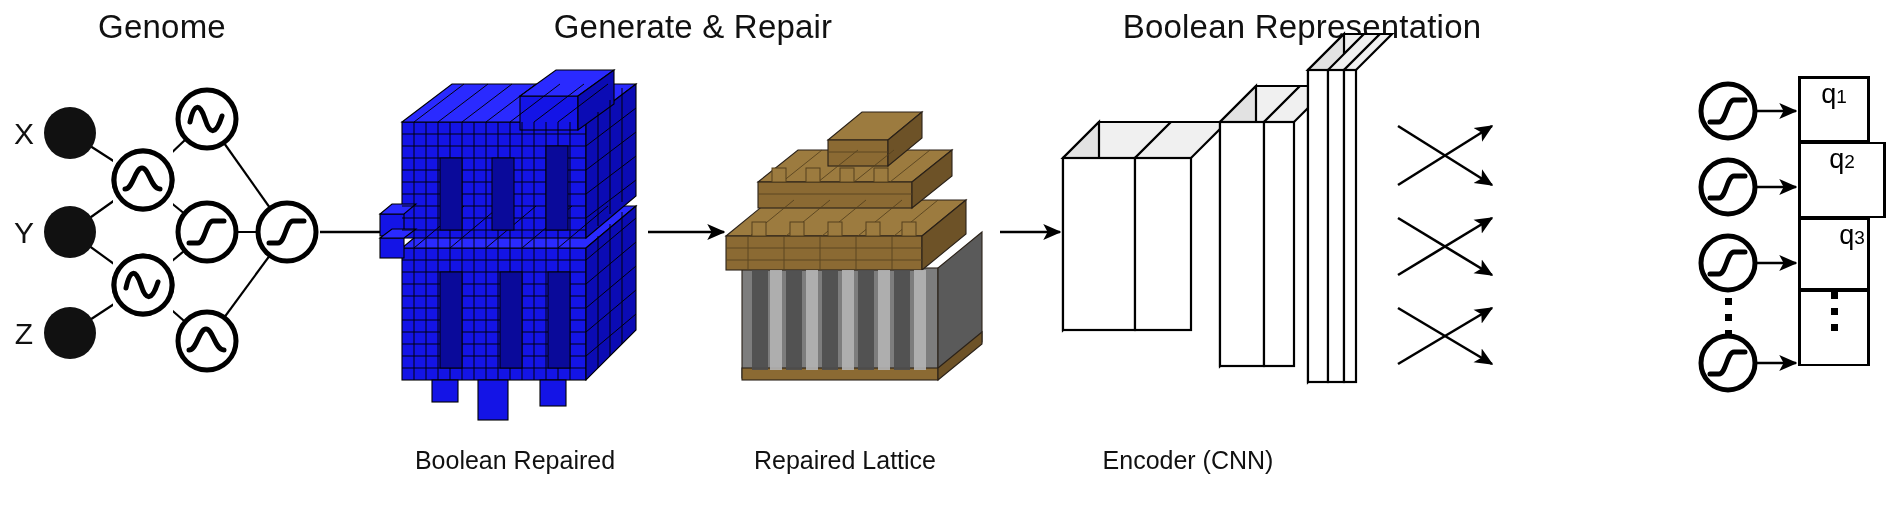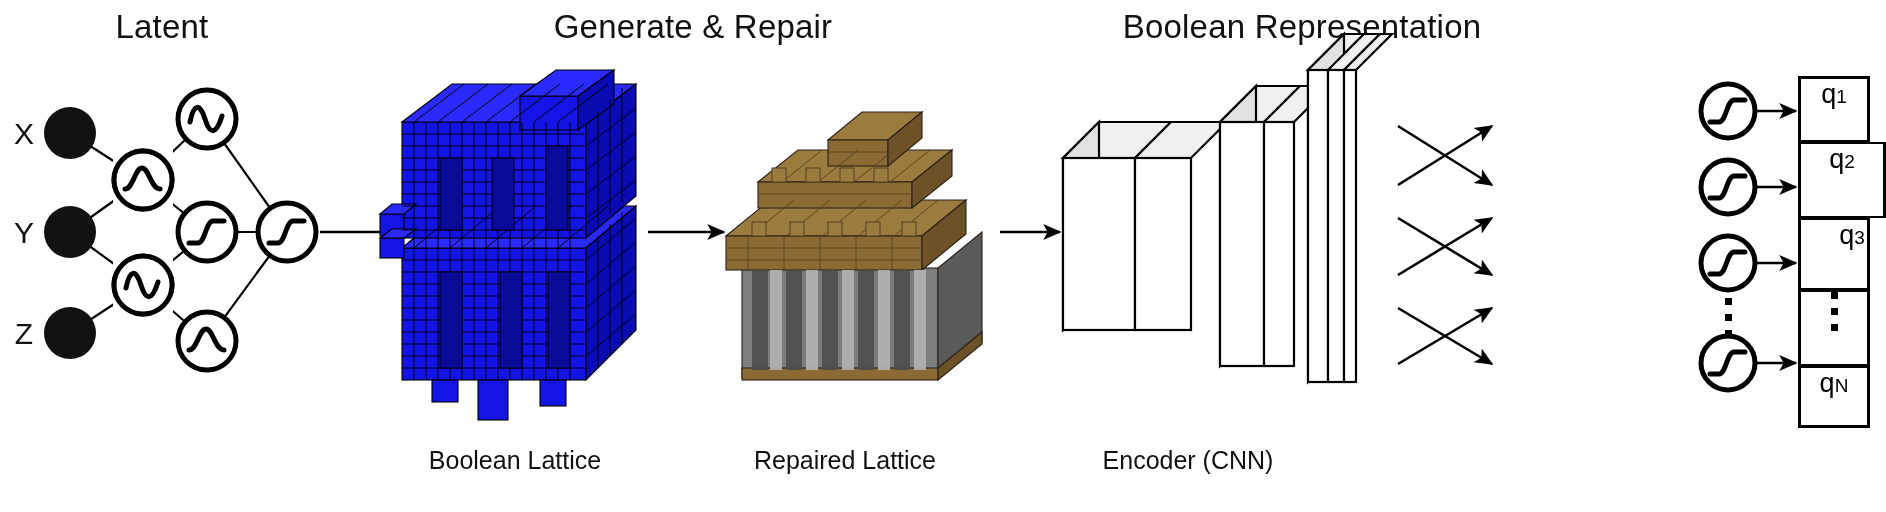--- a/index.html
+++ b/index.html
@@ -16,25 +16,25 @@
   .qsub{font-size:19px;}
   .dots3{position:absolute;display:flex;flex-direction:column;
          align-items:center;justify-content:center;gap:9px;}
   .dots3 i{display:block;width:7px;height:7px;background:#000;}
 </style>
 </head>
 <body>
 
 <div id="stage">
 
-  <div class="ttl" style="left:0;top:8px;width:324px;">Latent</div>
+  <div class="ttl" style="left:0;top:8px;width:324px;">Genome</div>
   <div class="ttl" style="left:483px;top:8px;width:420px;">Generate &amp; Repair</div>
   <div class="ttl" style="left:1062px;top:8px;width:480px;">Boolean Representation</div>
 
-  <div class="cap" style="left:365px;top:446px;width:300px;">Boolean Lattice</div>
+  <div class="cap" style="left:365px;top:446px;width:300px;">Boolean Repaired</div>
   <div class="cap" style="left:695px;top:446px;width:300px;">Repaired Lattice</div>
   <div class="cap" style="left:1038px;top:446px;width:300px;">Encoder (CNN)</div>
 
   <svg class="svglayer" viewBox="0 0 1886 512">
     <defs>
       <marker id="ah" viewBox="0 0 10 10" refX="9.2" refY="5" markerWidth="7" markerHeight="7" orient="auto-start-reverse">
         <path d="M0,0.6 L10,5 L0,9.4 L2.4,5 Z" fill="#000"></path>
       </marker>
       <clipPath id="cl-sine">
           <circle cx="0" cy="0" r="25"></circle>
@@ -413,18 +413,14 @@
     <span><span>q</span><span class="qsub">3</span></span>
   </div>
   <div class="qcell" style="left:1798px;top:290px;width:72px;height:76px;
               border:3px solid #000;border-top-width:2px;border-bottom-width:2px;">
     <span class="dots3" style="position:relative;left:0;top:0;">
       <i></i>
         <i></i>
         <i></i>
     </span>
   </div>
-  <div class="qcell" style="left:1798px;top:366px;width:72px;height:62px;
-              border:3px solid #000;border-top-width:2px;">
-    <span><span>q</span><span class="qsub">N</span></span>
-  </div>
 
 </div>
 
 </body></html>

